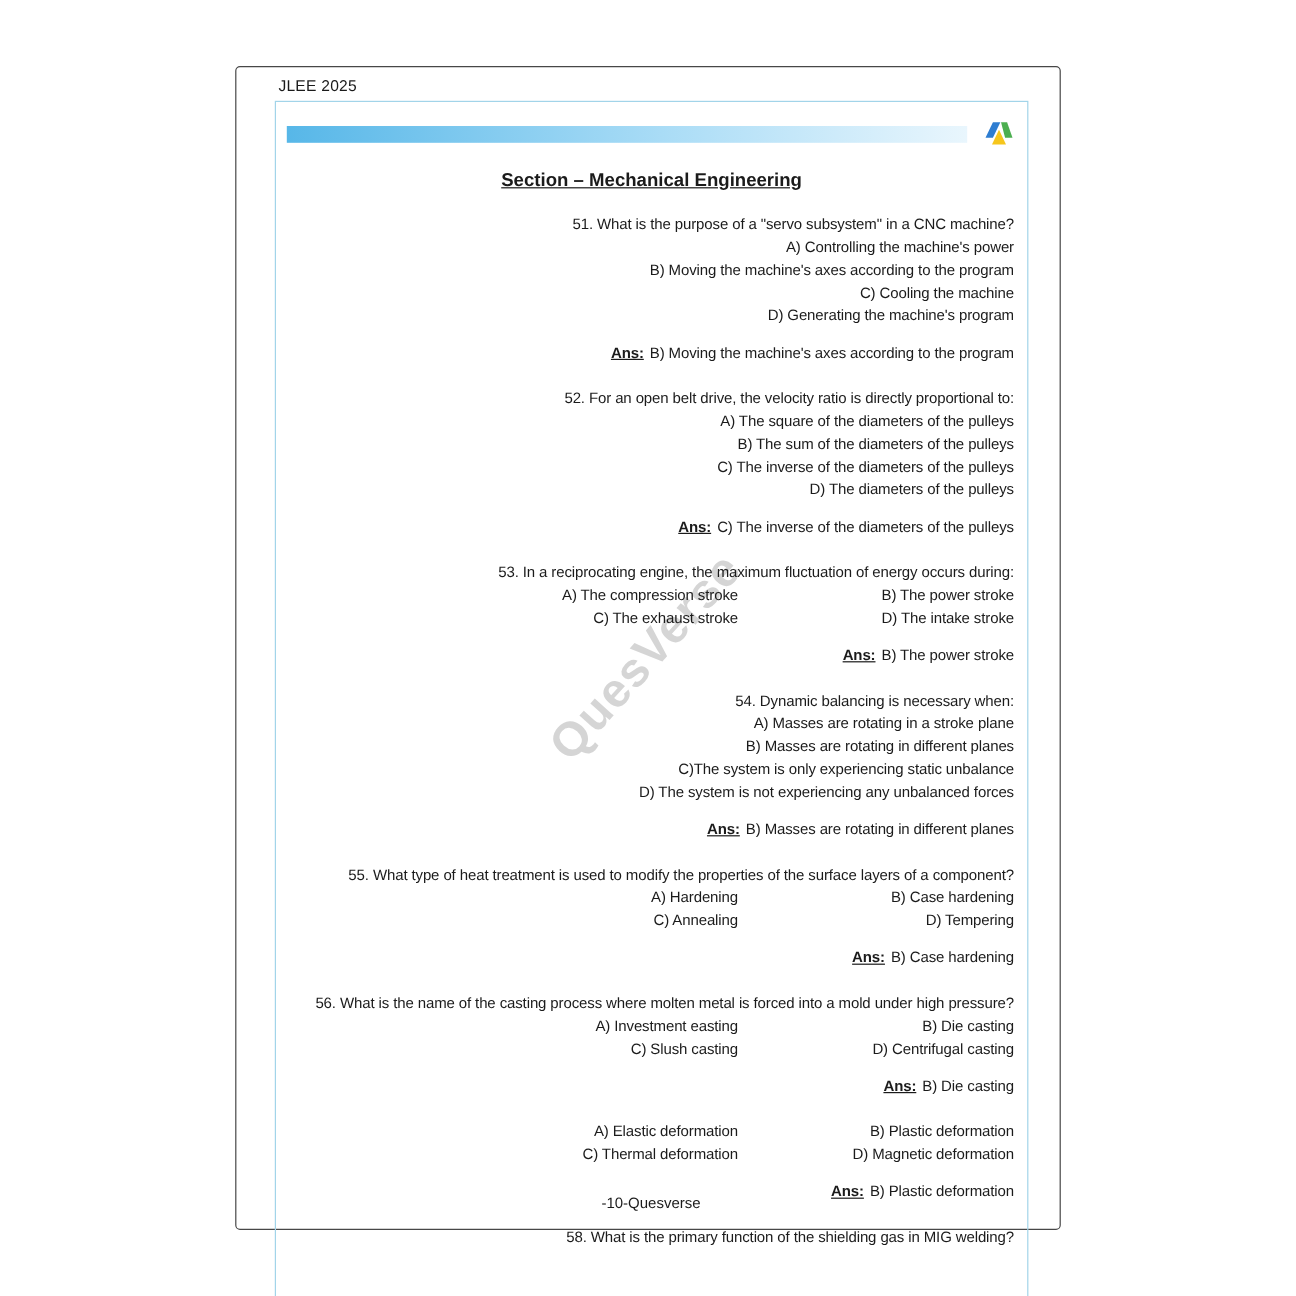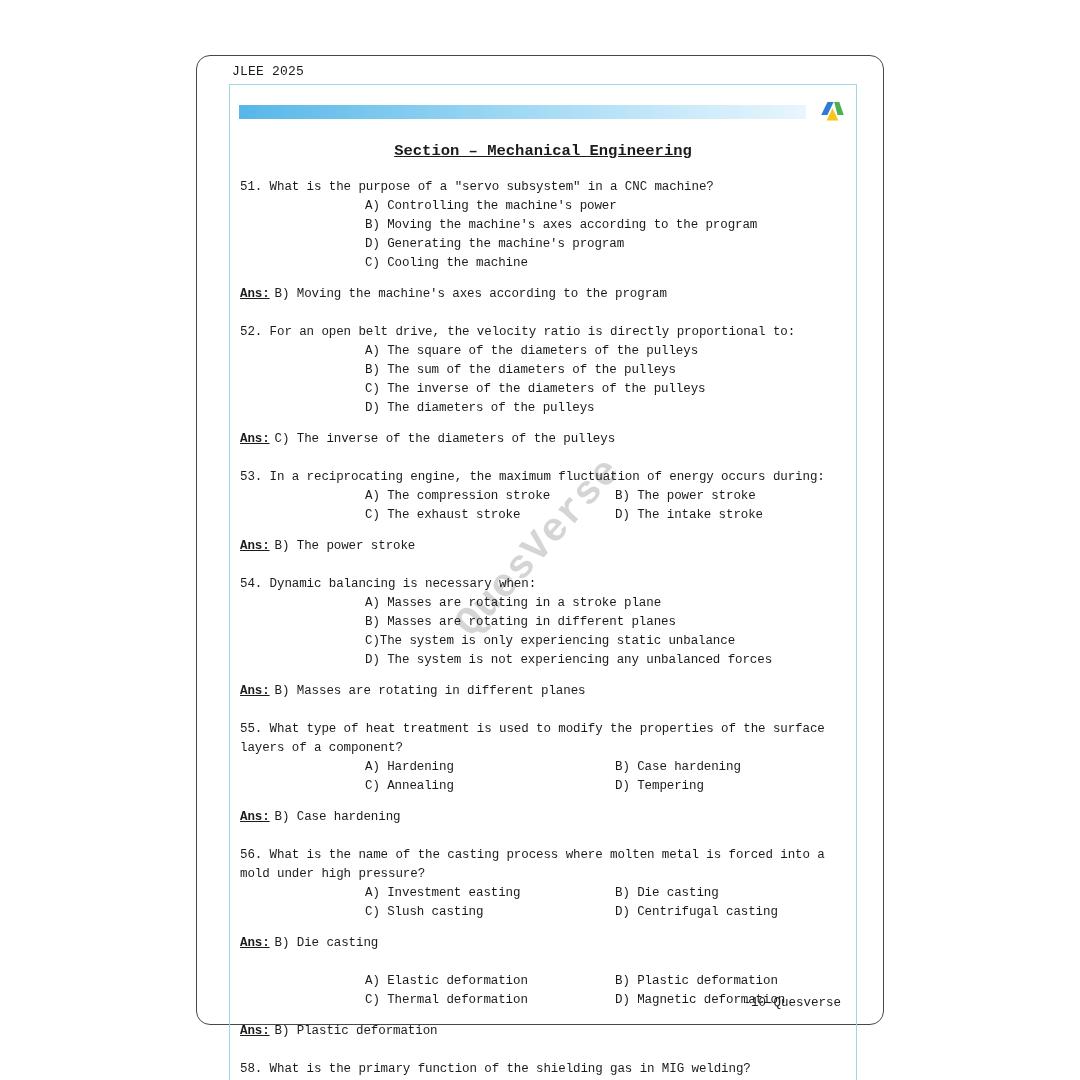--- a/index.html
+++ b/index.html
@@ -14,23 +14,22 @@
     overflow: hidden;
   }
   .card {
     position: absolute;
     left: 196px;
     top: 55px;
     width: 688px;
     height: 970px;
     background: #ffffff;
     border: 1.5px solid #474747;
-    border-radius: 14px;
+    border-radius: 4px;
     box-sizing: border-box;
-    font-family: Liberation Mono, monospace;
   }
   .exam-label {
     position: absolute;
     left: 35px;
     top: 8px;
     font-size: 13px;
     letter-spacing: 0.2px;
   }
   .watermark {
     position: absolute;
@@ -79,20 +78,21 @@
     text-align: center;
     font-weight: bold;
     text-decoration: underline;
     font-size: 15.5px;
     margin-top: 17px;
   }
   .content {
     padding: 0 11px 0 10px;
     font-size: 12.5px;
     letter-spacing: -0.1px;
+    text-align: right;
   }
   .question-block { margin-top: 19px; }
   .content .question-block:first-child { margin-top: 18px; }
   .q-line { line-height: 19px; }
   .option-line { margin-left: 125px; line-height: 19px; }
   .option-grid {
     margin-left: 125px;
     display: grid;
     grid-template-columns: 250px 1fr;
     line-height: 19px;
@@ -104,21 +104,21 @@
     margin-right: 5px;
   }
   .footer {
     position: absolute;
     left: 32px;
     top: 940px;
     width: 628px;
     box-sizing: border-box;
     padding: 0 16px 0 15px;
     display: flex;
-    justify-content: flex-end;
+    justify-content: center;
     font-size: 12.5px;
     z-index: 1;
   }
 </style>
 </head>
 <body>
 
 <div class="card">
 
   <div class="exam-label">JLEE 2025</div>
@@ -136,22 +136,22 @@
       </svg>
     </div>
 
     <div class="section-title">Section – Mechanical Engineering</div>
 
     <div class="content" id="questions">
         <div class="question-block">
           <div class="q-line">51. What is the purpose of a "servo subsystem" in a CNC machine?</div>
           <div class="option-line">A) Controlling the machine's power</div>
           <div class="option-line">B) Moving the machine's axes according to the program</div>
+          <div class="option-line">C) Cooling the machine</div>
           <div class="option-line">D) Generating the machine's program</div>
-          <div class="option-line">C) Cooling the machine</div>
           <div class="answer-line"><span class="ans-label">Ans:</span><span>B) Moving the machine's axes according to the program</span></div>
         </div>
         <div class="question-block">
           <div class="q-line">52. For an open belt drive, the velocity ratio is directly proportional to:</div>
           <div class="option-line">A) The square of the diameters of the pulleys</div>
           <div class="option-line">B) The sum of the diameters of the pulleys</div>
           <div class="option-line">C) The inverse of the diameters of the pulleys</div>
           <div class="option-line">D) The diameters of the pulleys</div>
           <div class="answer-line"><span class="ans-label">Ans:</span><span>C) The inverse of the diameters of the pulleys</span></div>
         </div>

